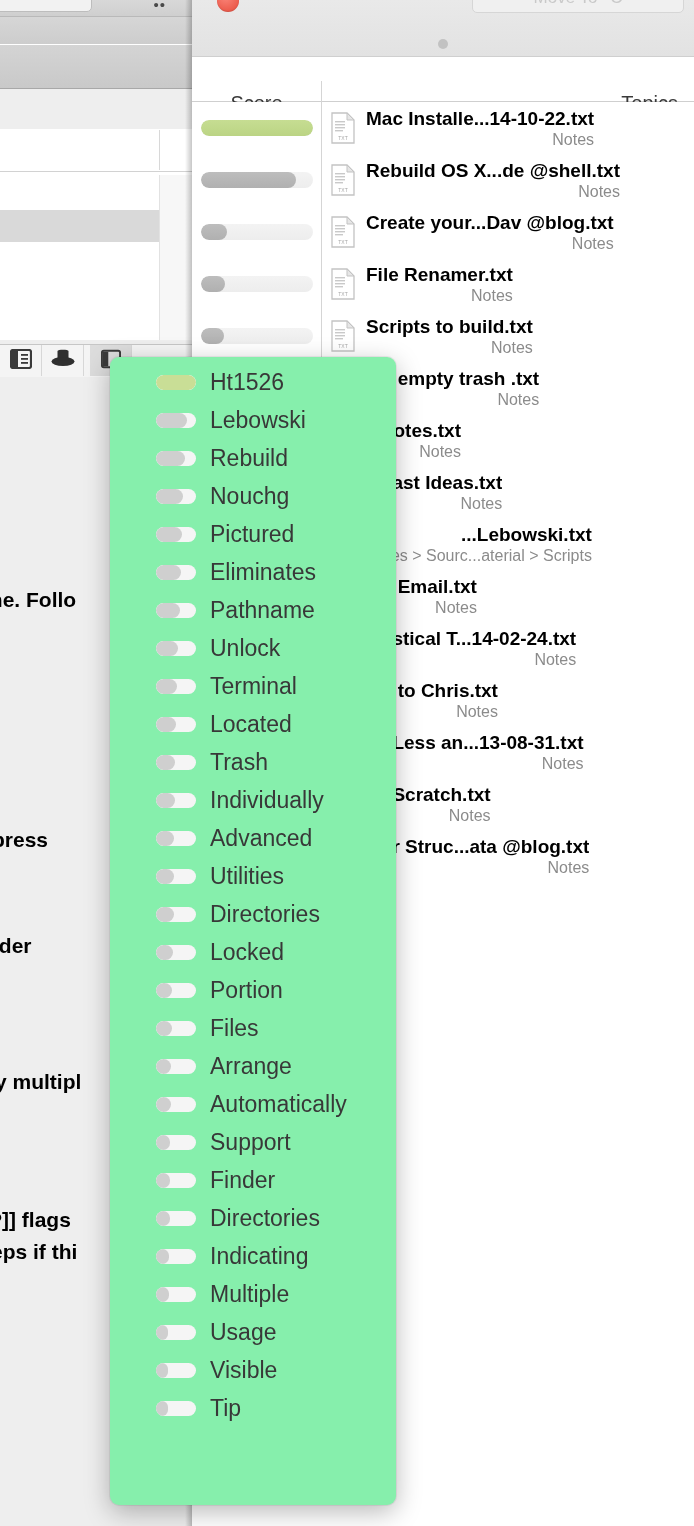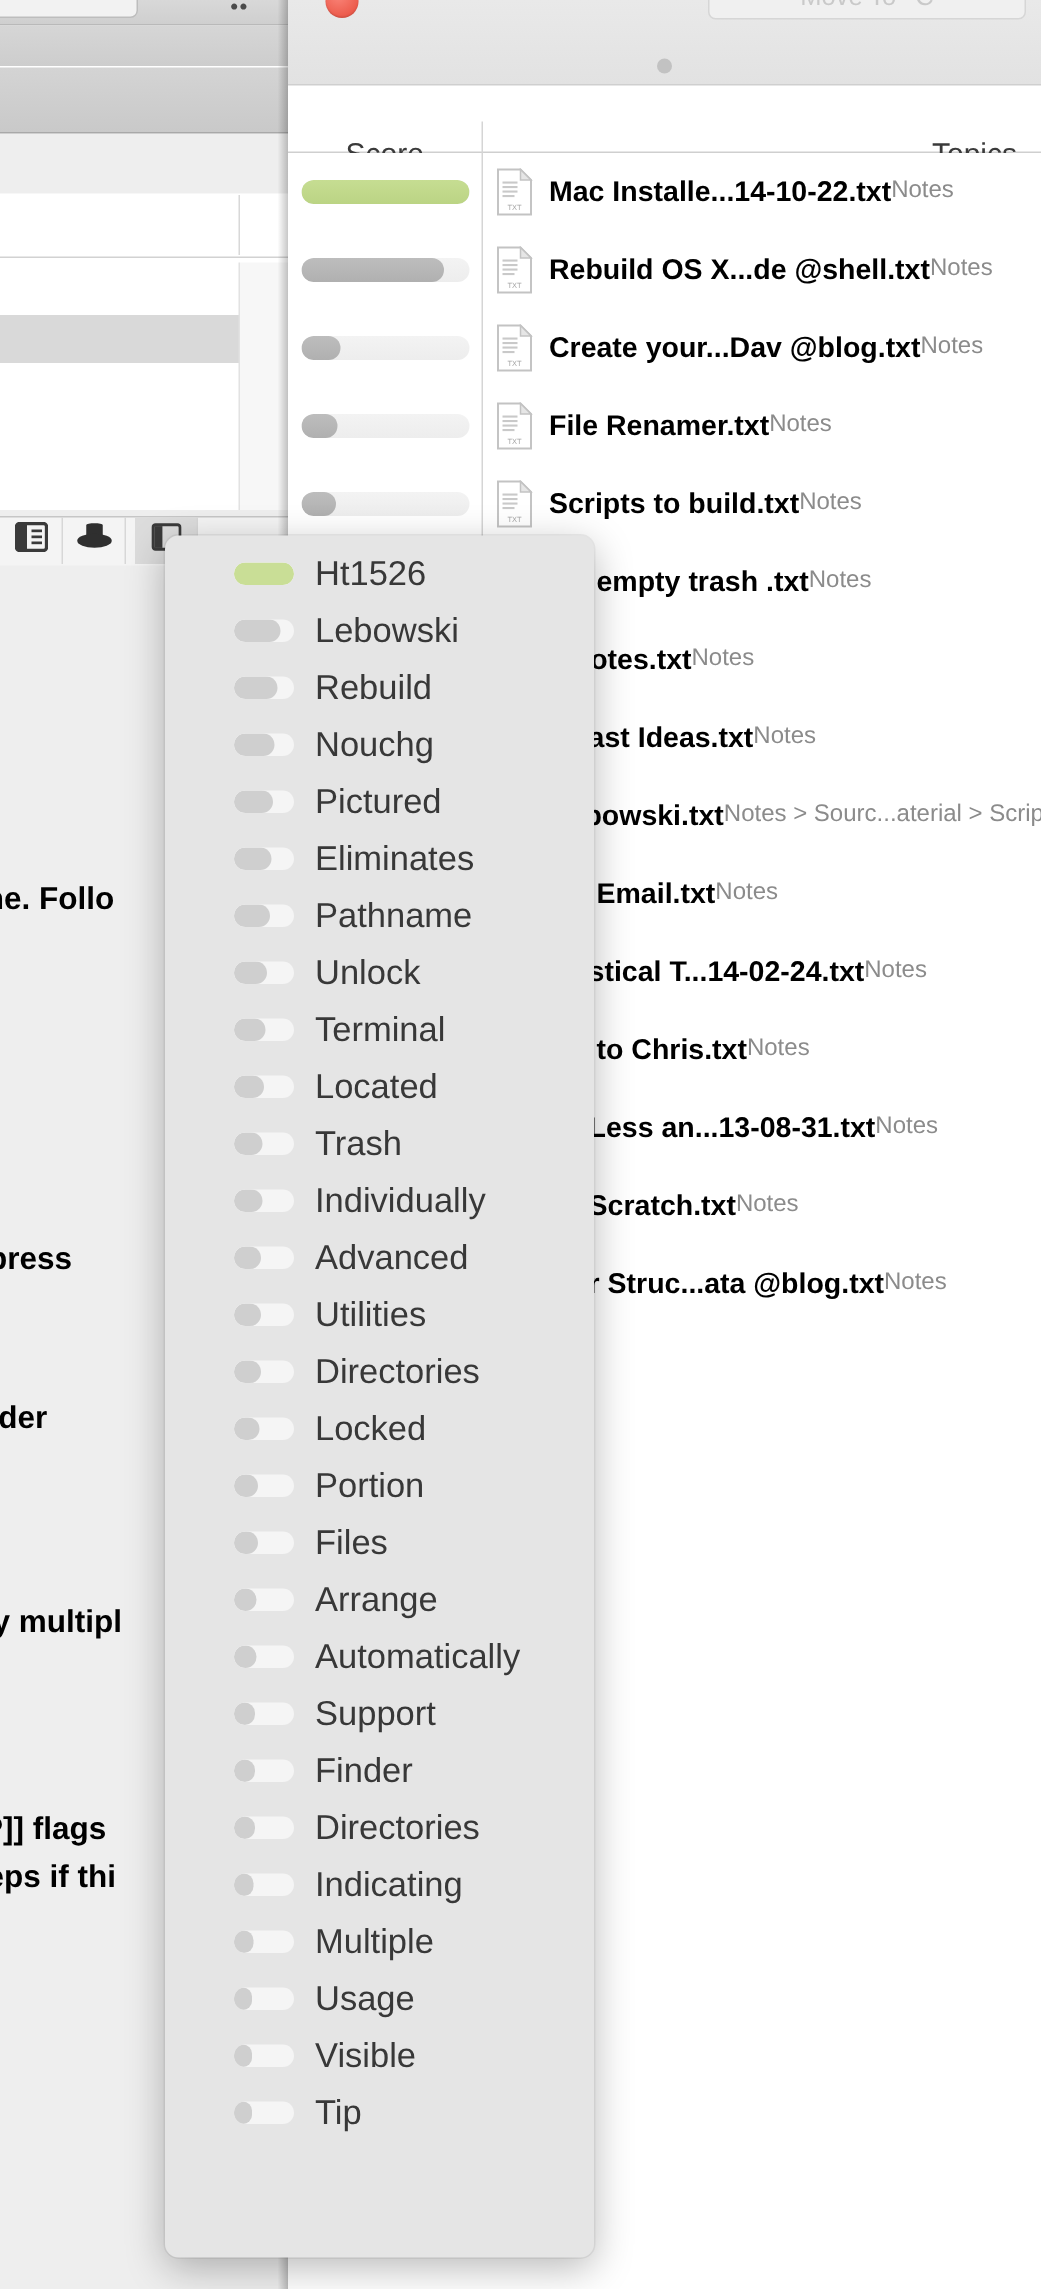--- a/index.html
+++ b/index.html
@@ -275,21 +275,21 @@
     box-sizing: border-box;
   }
   .file-icon {
     width: 26px; height: 32px;
     flex: 0 0 26px;
     position: relative;
     margin-right: 10px;
   }
   .meta {
     display: flex;
-    flex-direction: row;
+    flex-direction: column;
     justify-content: center;
     overflow: hidden;
     text-align: right;
   }
   .file-title {
     font-size: 19px;
     font-weight: bold;
     color: #000000;
     white-space: nowrap;
     line-height: 23px;
@@ -300,21 +300,21 @@
     white-space: nowrap;
     line-height: 20px;
   }
 
   
   .popup {
     position: absolute;
     left: 110px; top: 357px;
     width: 286px;
     height: 1148px;
-    background: #e5e5e5;
+    background: #86efac;
     border-radius: 9px;
     box-shadow: 0 7px 26px rgba(0,0,0,0.28), 0 0 0 1px rgba(0,0,0,0.06);
     overflow: hidden;
     padding-top: 6px;
     box-sizing: border-box;
   }
   .popup-row {
     height: 38px;
     display: flex;
     align-items: center;

